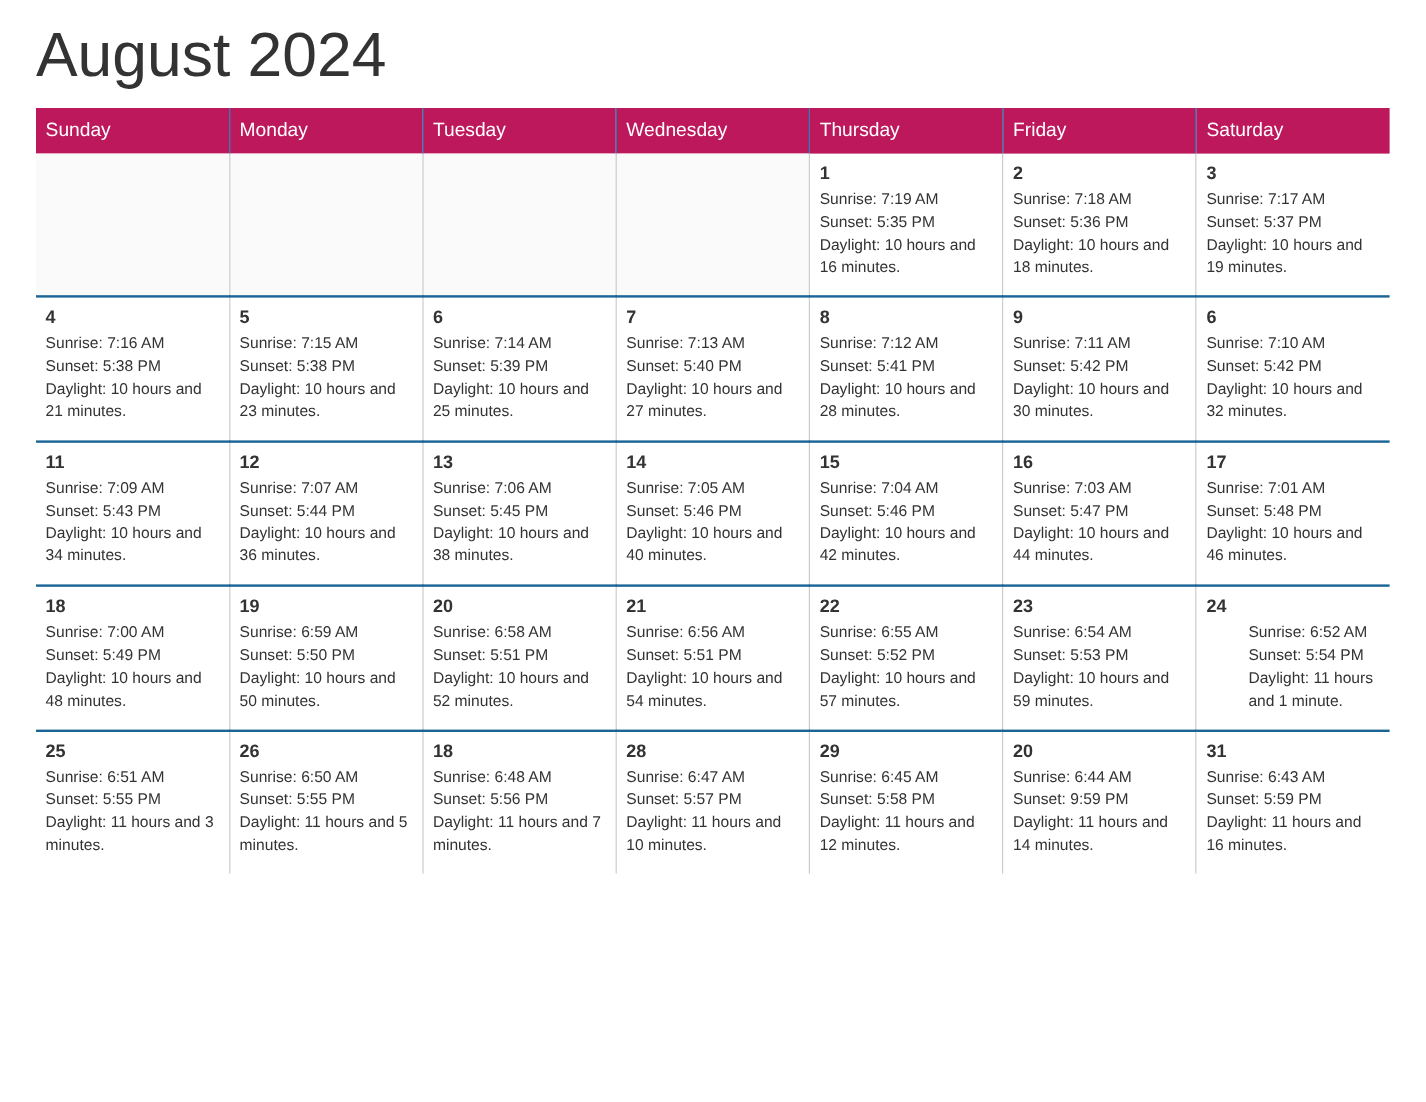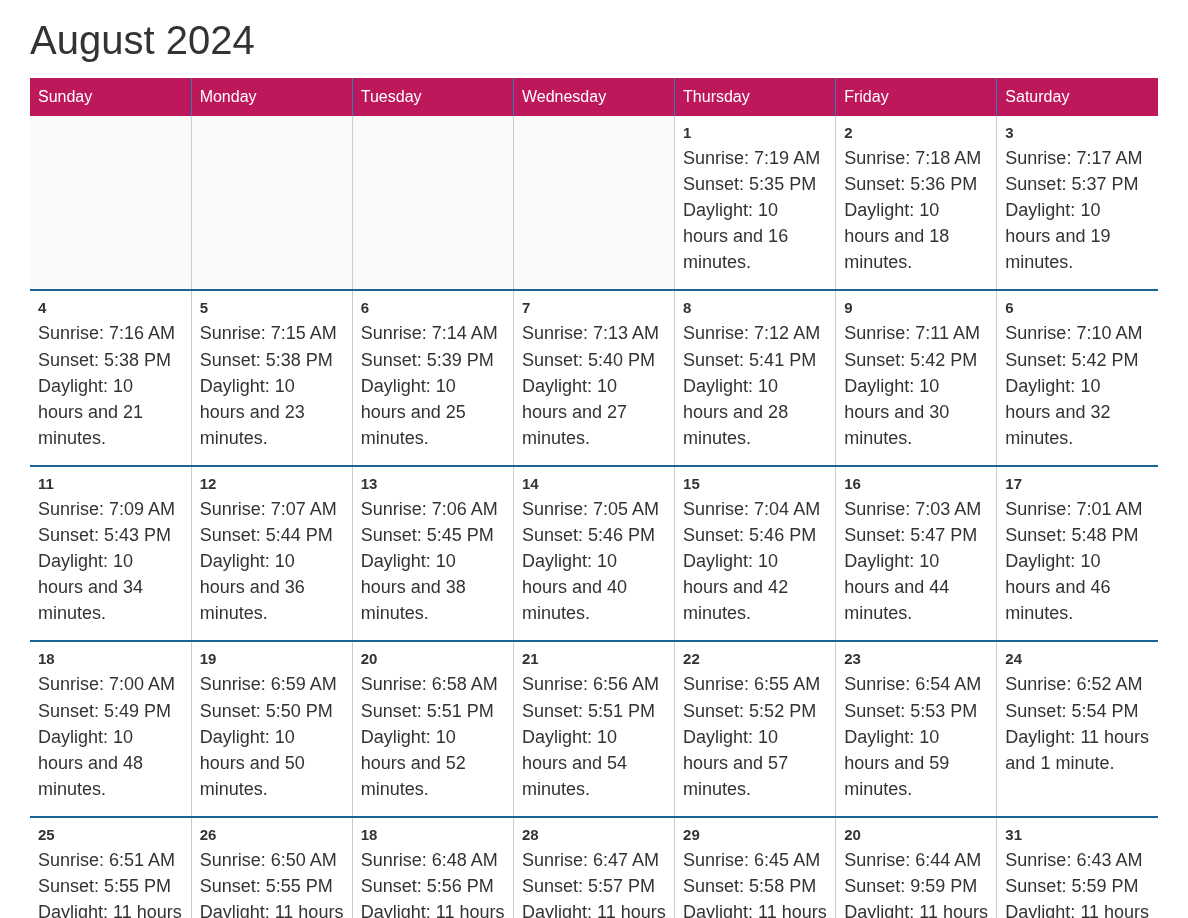--- a/index.html
+++ b/index.html
@@ -34,21 +34,21 @@
       font-weight: bold;
       color: #1a6496;
       margin-left: 2px;
       line-height: 1;
       margin-top: 0px;
     }
     .title-area {
       text-align: right;
     }
     .month-title {
-      font-size: 40px;
+      font-size: 52px;
       font-weight: normal;
       color: #333;
       line-height: 1;
     }
     .location {
       font-size: 20px;
       color: #555;
       margin-top: 4px;
     }
     table {
@@ -88,21 +88,21 @@
       border-right: none;
     }
     .day-num {
       font-size: 15px;
       font-weight: bold;
       color: #333;
       display: block;
       margin-bottom: 4px;
     }
     .day-info {
-      font-size: 18px;
+      font-size: 13px;
       color: #333;
       line-height: 1.45;
     }
     .empty-cell {
       background: #fafafa;
     }
 
     
     .logo-arrow-wrap {
       position: relative;
@@ -288,21 +288,21 @@
 Daylight: 10 hours and 57 minutes.</div>
         </td>
         <td>
           <span class="day-num">23</span>
           <div class="day-info" style="white-space: pre-line;">Sunrise: 6:54 AM
 Sunset: 5:53 PM
 Daylight: 10 hours and 59 minutes.</div>
         </td>
         <td>
           <span class="day-num">24</span>
-          <div class="day-info" style="white-space: pre-line;">Sunrise: 6:52 AM
+          <div class="day-info" style="white-space: pre-line; margin-left: 35px;">Sunrise: 6:52 AM
 Sunset: 5:54 PM
 Daylight: 11 hours and 1 minute.</div>
         </td>
       </tr>
       <tr>
         <td>
           <span class="day-num">25</span>
           <div class="day-info" style="white-space: pre-line;">Sunrise: 6:51 AM
 Sunset: 5:55 PM
 Daylight: 11 hours and 3 minutes.</div>

